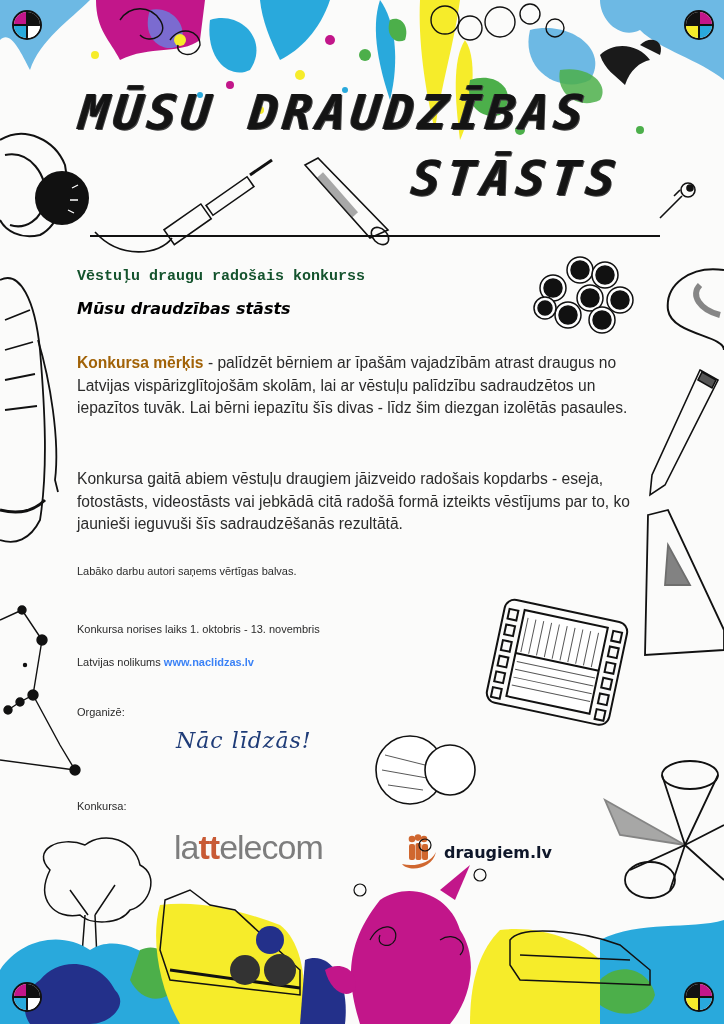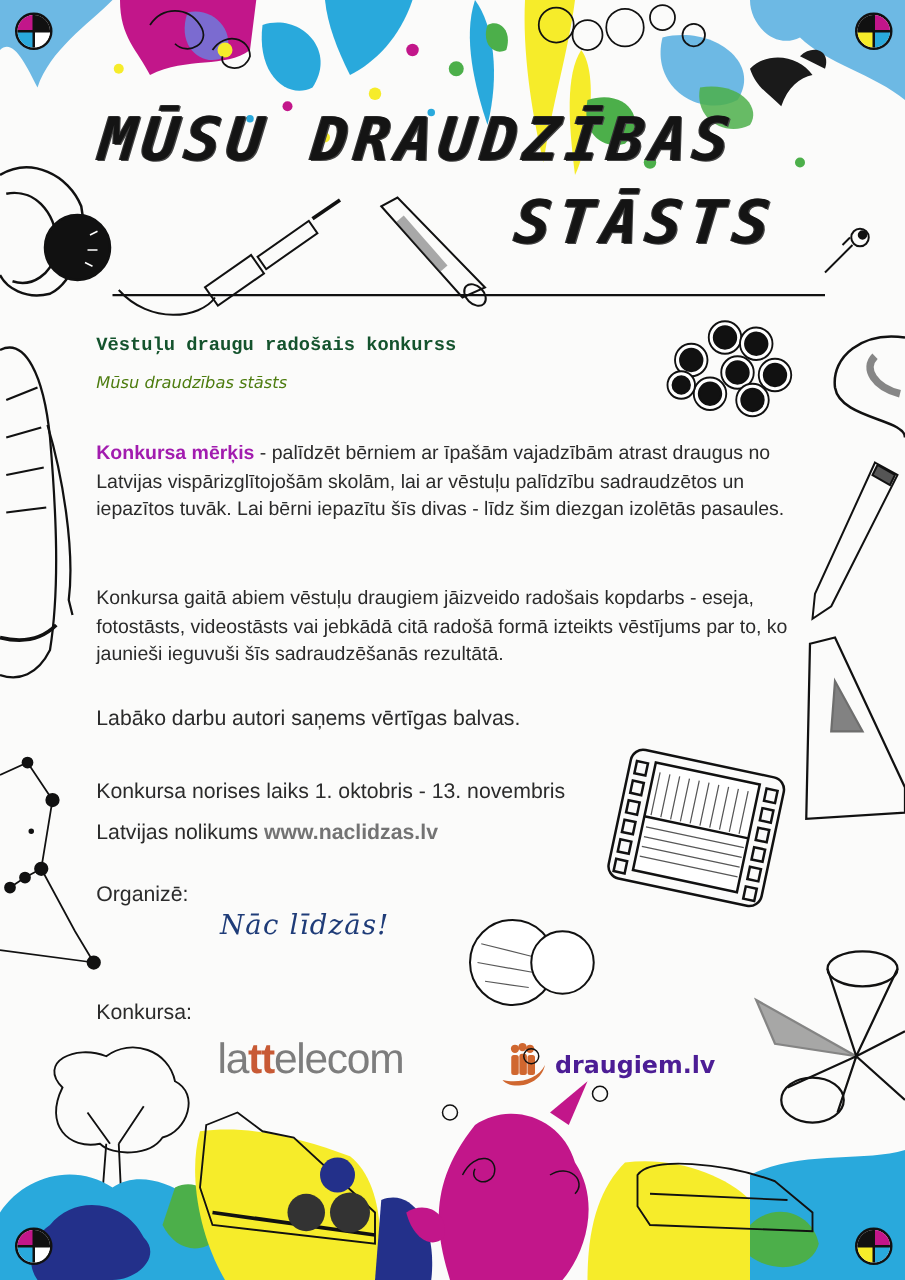--- a/index.html
+++ b/index.html
@@ -22,46 +22,46 @@
     position: absolute;
     font-family: "DejaVu Sans Mono", monospace;
     font-weight: bold;
     color: #141414;
     letter-spacing: 4px;
     text-shadow: 1px 1px 0 #444, -1px 0 0 #333;
     font-style: italic;
     transform: skewX(-6deg);
   }
   .headline { position: absolute; left: 77px; top: 268px; font-size: 15px; font-weight: bold; color: #14532d; font-family: Liberation Mono, monospace; }
-  .subline  { position: absolute; left: 77px; top: 299px; font-size: 13px; font-weight: normal; font-style: italic; color: #4d7c0f; }
+  .subline  { position: absolute; left: 77px; top: 299px; font-size: 16px; font-weight: bold; font-style: italic; color: #000000; }
 
   .para {
     position: absolute; left: 77px; font-size: 15.6px; line-height: 22.5px;
     color: #2b2b2b; width: 570px; font-family: "Liberation Sans", sans-serif;
   }
-  .para b { color: #a21caf; }
-  .label { position: absolute; left: 77px; font-size: 17px; font-family: "Liberation Sans", sans-serif; color: #2b2b2b; }
+  .para b { color: #a16207; }
+  .label { position: absolute; left: 77px; font-size: 11px; font-family: "Liberation Sans", sans-serif; color: #2b2b2b; }
 
   .logo-nac {
     position: absolute; left: 176px; top: 728px;
     font-family: "DejaVu Serif", serif; font-style: italic;
     font-size: 22px; color: #1f3c78; letter-spacing: 1px;
   }
   .logo-lattelecom {
     position: absolute; left: 174px; top: 828px;
     font-family: "Liberation Sans", sans-serif; font-size: 34px; color: #7d7d7d;
     letter-spacing: -1px;
   }
   .logo-lattelecom .tt { color: #c85a35; font-weight: bold; }
   .logo-draugiem {
     position: absolute; left: 398px; top: 834px;
     display: flex; align-items: center; gap: 6px;
   }
   .logo-draugiem .txt {
-    font-family: "DejaVu Sans", sans-serif; font-weight: bold; font-size: 19px; color: #4c1d95;
+    font-family: "DejaVu Sans", sans-serif; font-weight: bold; font-size: 16px; color: #0f172a;
   }
 </style>
 </head>
 <body>
 
 <div class="abs" style="left:0;top:0;width:724px;height:110px;">
   <svg width="724" height="140" viewBox="0 0 724 140" style="position:absolute;left:0;top:0">
     <path d="M0,0 L90,0 C70,20 40,40 30,70 C20,50 10,30 0,40 Z" fill="#6db9e4"></path>
     <path d="M600,0 L724,0 L724,80 C700,60 660,50 640,30 C620,40 600,20 600,0Z" fill="#6db9e4"></path>
     <path d="M96,0 L205,0 L200,40 C180,55 150,45 120,60 C110,40 96,30 96,0Z" fill="#c2168a"></path>
@@ -156,21 +156,21 @@
 
 <div class="para" style="top:352px;width:560px;">
   <b>Konkursa mērķis</b><span> - palīdzēt bērniem ar īpašām vajadzībām atrast draugus no Latvijas vispārizglītojošām skolām, lai ar vēstuļu palīdzību sadraudzētos un iepazītos tuvāk. Lai bērni iepazītu šīs divas -  līdz šim diezgan izolētās pasaules.</span>
 </div>
 
 <div class="para" style="top:468px;width:570px;">Konkursa gaitā abiem vēstuļu draugiem jāizveido radošais kopdarbs - eseja, fotostāsts, videostāsts vai jebkādā citā radošā formā izteikts vēstījums par to, ko jaunieši ieguvuši šīs sadraudzēšanās rezultātā.</div>
 
 <div class="label" style="top:565px;">Labāko darbu autori saņems vērtīgas balvas.</div>
 <div class="label" style="top:610px;margin-top:13px;">Konkursa norises laiks 1. oktobris - 13. novembris</div>
 <div class="label" style="top:656px;">
-  <span>Latvijas nolikums </span><b style="color:#737373;cursor:pointer;">www.naclidzas.lv</b>
+  <span>Latvijas nolikums </span><b style="color:#3b82f6;cursor:pointer;">www.naclidzas.lv</b>
 </div>
 
 <div class="label" style="top:706px;">Organizē:</div>
 <div class="logo-nac">Nāc līdzās!</div>
 
 <div class="label" style="top:800px;">Konkursa:</div>
 
 <div class="logo-lattelecom">
   <span>la</span><span class="tt">tt</span><span>elecom</span>
 </div>

